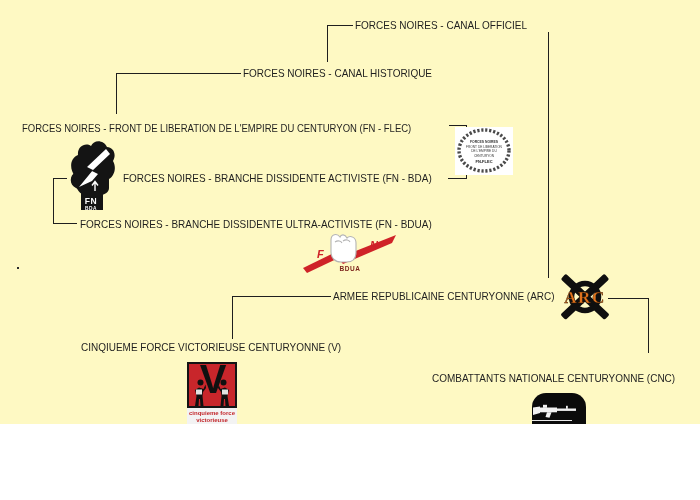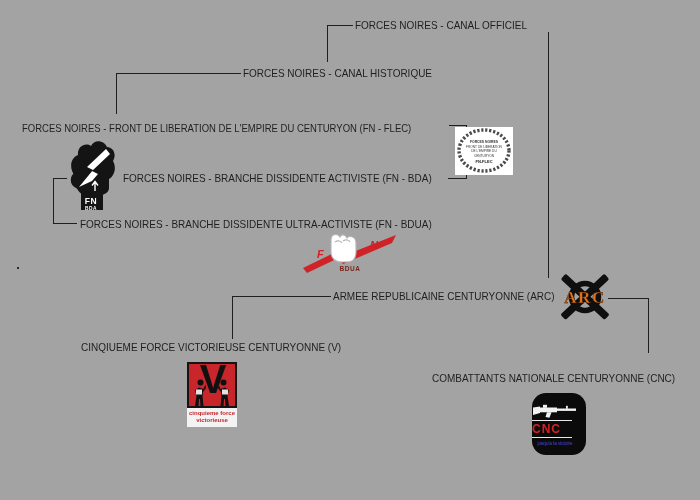--- a/index.html
+++ b/index.html
@@ -1,16 +1,16 @@
 <!DOCTYPE html>
 <html><head>
 <meta charset="utf-8">
 <style>
   html,body{margin:0;padding:0;background:#ffffff;}
-  .canvas{position:relative;width:700px;height:500px;background:#a3a3a3;overflow:hidden;
+  .canvas{position:relative;width:700px;height:424px;background:#fef9c3;overflow:hidden;
           font-family:"Liberation Sans","DejaVu Sans",sans-serif;}
   .line{position:absolute;background:#1f1f1f;}
   .lbl{position:absolute;color:#1f1f1f;font-size:10.5px;line-height:13px;white-space:nowrap;
        transform:scaleX(.95);transform-origin:left center;}
   .lbl-sm{font-size:10px;}
   .logo{position:absolute;}
   .dot{position:absolute;width:2px;height:2px;background:#2a2a2a;}
   
   .v-wrap{position:absolute;left:187px;top:362px;width:50px;}
   .v-box{position:relative;width:50px;height:46px;background:#c8262b;border:2px solid #141414;box-sizing:border-box;overflow:hidden;}

